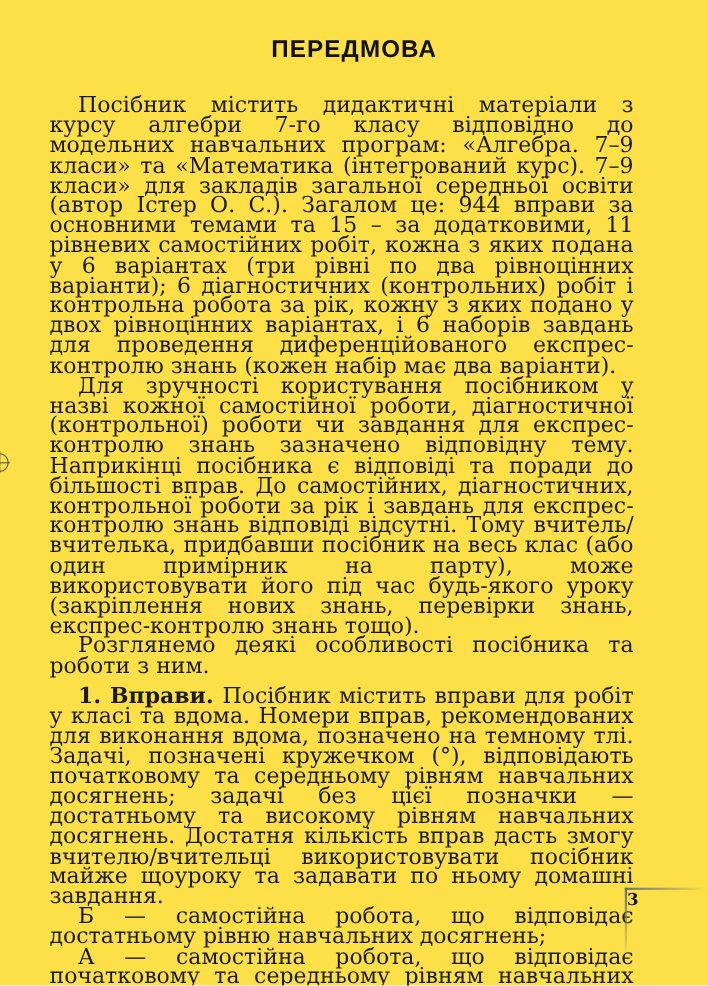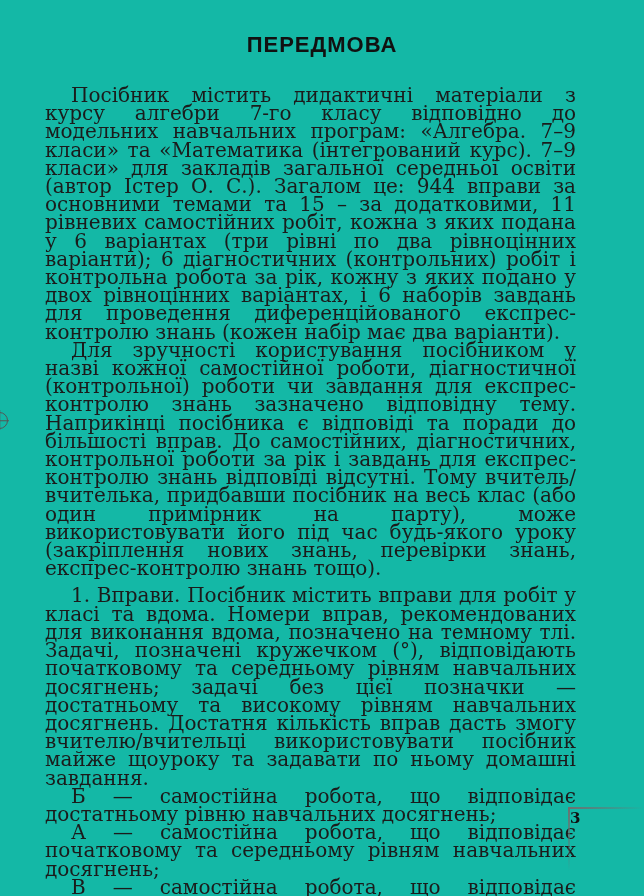--- a/index.html
+++ b/index.html
@@ -4,21 +4,21 @@
 <style>
   html, body {
     margin: 0;
     padding: 0;
     background: #fdfdfb;
   }
   .page {
     position: relative;
     width: 644px;
     height: 896px;
-    background: #14b8a6;
+    background: #fde047;
     overflow: hidden;
     font-family: "DejaVu Serif", serif;
     color: #1b1b1b;
   }
   .title {
     margin: 0;
     position: absolute;
     top: 32px;
     left: 0;
     width: 644px;
@@ -40,21 +40,21 @@
   }
   .content p {
     margin: 0;
     padding: 0;
     text-indent: 26px;
   }
   .content p.spaced {
     margin-top: 9px;
   }
   .content b {
-    font-weight: normal;
+    font-weight: bold;
   }
   
   .reg-mark {
     position: absolute;
     left: -9px;
     top: 412px;
     width: 17px;
     height: 17px;
     border: 1.5px solid #555;
     border-radius: 50%;
@@ -110,20 +110,21 @@
 </style>
 </head>
 <body>
 
 <div class="page">
   <h1 class="title">ПЕРЕДМОВА</h1>
 
   <div class="content" id="content">
       <p class="para">Посібник містить дидактичні матеріали з курсу алгебри 7-го класу відповідно до модельних навчальних програм: «Алгебра. 7–9 класи» та «Математика (інтегрований курс). 7–9 класи» для закладів загальної середньої освіти (автор Істер О. С.). Загалом це: 944 вправи за основними темами та 15 – за додатковими, 11 рівневих самостійних робіт, кожна з яких подана у 6 варіантах (три рівні по два рівноцінних варіанти); 6 діагностичних (контрольних) робіт і контрольна робота за рік, кожну з яких подано у двох рівноцінних варіантах, і 6 наборів завдань для проведення диференційованого експрес-контролю знань (кожен набір має два варіанти).</p>
       <p class="para">Для зручності користування посібником у назві кожної самостійної роботи, діагностичної (контрольної) роботи чи завдання для експрес-контролю знань зазначено відповідну тему. Наприкінці посібника є відповіді та поради до більшості вправ. До самостійних, діагностичних, контрольної роботи за рік і завдань для експрес-контролю знань відповіді відсутні. Тому вчитель/вчителька, придбавши посібник на весь клас (або один примірник на парту), може використовувати його під час будь-якого уроку (закріплення нових знань, перевірки знань, експрес-контролю знань тощо).</p>
+      <p class="para">Розглянемо деякі особливості посібника та роботи з ним.</p>
       <p class="para spaced"><b>1. Вправи. </b>Посібник містить вправи для робіт у класі та вдома. Номери вправ, рекомендованих для виконання вдома, позначено на темному тлі. Задачі, позначені кружечком (°), відповідають початковому та середньому рівням навчальних досягнень; задачі без цієї позначки — достатньому та високому рівням навчальних досягнень. Достатня кількість вправ дасть змогу вчителю/вчительці використовувати посібник майже щоуроку та задавати по ньому домашні завдання.</p>
       <p class="para">Б — самостійна робота, що відповідає достатньому рівню навчальних досягнень;</p>
       <p class="para">А — самостійна робота, що відповідає початковому та середньому рівням навчальних досягнень;</p>
       <p class="para">В — самостійна робота, що відповідає високому рівню навчальних досягнень.</p>
     </div>
 
   <span class="reg-mark"></span>
 
   <span class="corner-h"></span>
   <span class="corner-v"></span>

